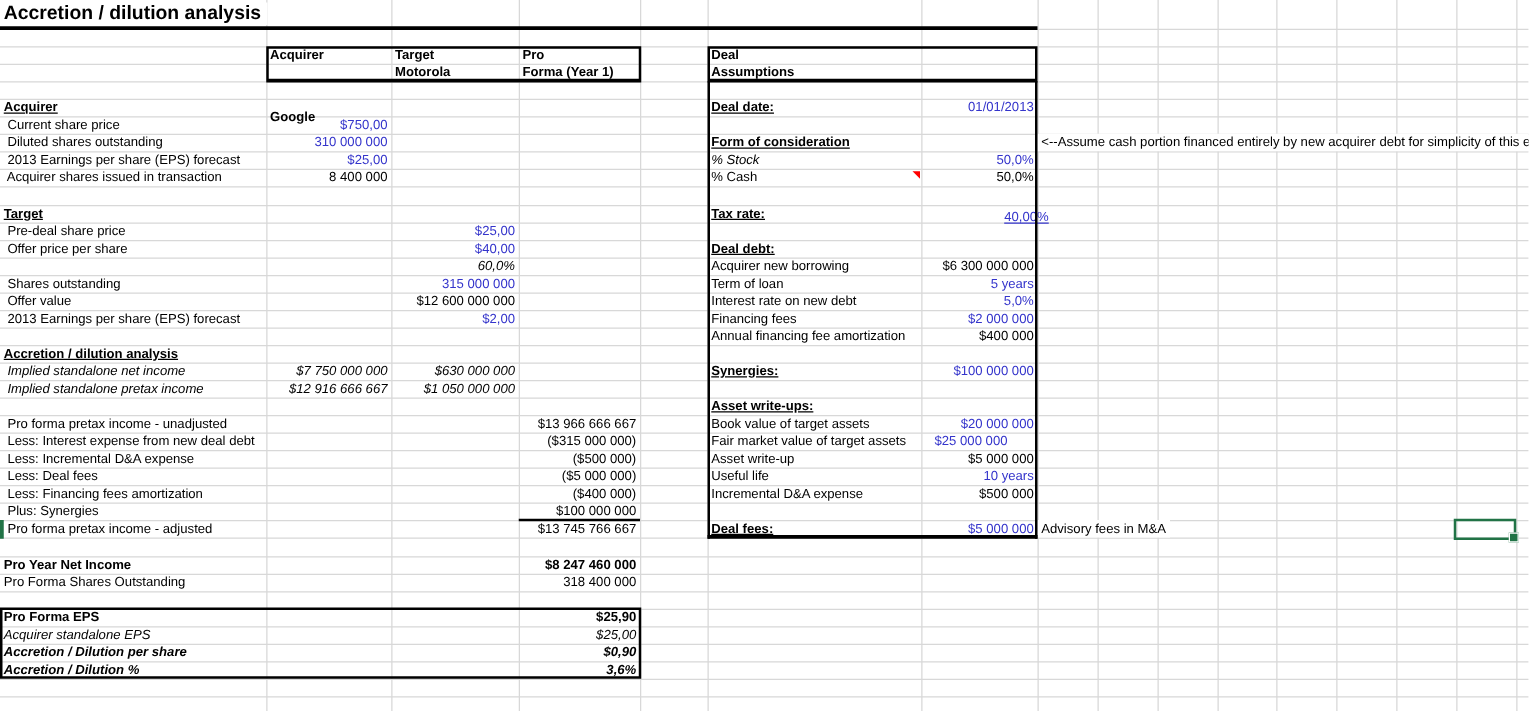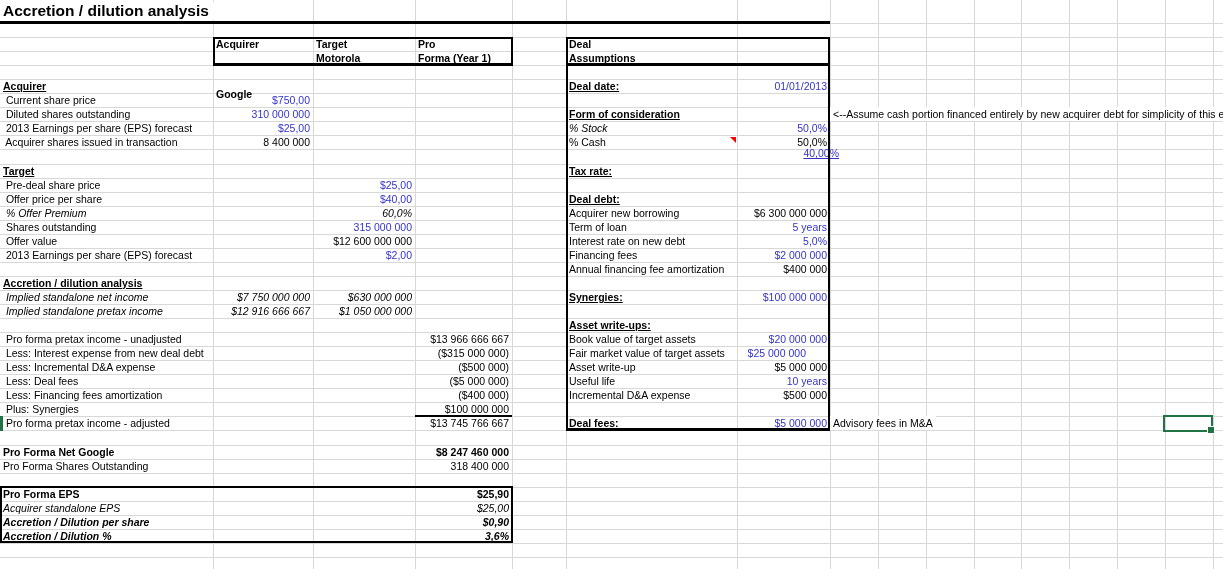--- a/index.html
+++ b/index.html
@@ -126,27 +126,26 @@
       <div class="c al" style="left: 0px; top: 121.35px; width: 213px;"> 2013 Earnings per share (EPS) forecast</div>
       <div class="c ar inp" style="left: 213px; top: 121.35px; width: 100px;">$25,00</div>
       <div class="c al" style="left: 566px; top: 121.35px; width: 171px; font-style: italic;">% Stock</div>
       <div class="c ar inp" style="left: 737px; top: 121.35px; width: 93px;">50,0%</div>
       <div class="c al" style="left: 0px; top: 135.4px; width: 213px;"> Acquirer shares issued in transaction</div>
       <div class="c ar" style="left: 213px; top: 135.4px; width: 100px;">8 400 000</div>
       <div class="c al" style="left: 566px; top: 135.4px; width: 171px;">% Cash</div>
       <div class="c ar" style="left: 737px; top: 135.4px; width: 93px;">50,0%</div>
       <div class="c al fw-b td-u" style="left: 0px; top: 163.5px; width: 213px;">Target</div>
       <div class="c al fw-b td-u" style="left: 566px; top: 163.5px; width: 171px;">Tax rate:</div>
-      <div class="c ar inp" style="left: 737px; top: 146px; width: 105px; text-decoration: underline;">40,00%</div>
+      <div class="c ar inp" style="left: 737px; top: 167px; width: 105px; text-decoration: underline;">40,00%</div>
       <div class="c al" style="left: 0px; top: 177.55px; width: 213px;"> Pre-deal share price</div>
       <div class="c ar inp" style="left: 313px; top: 177.55px; width: 102px;">$25,00</div>
       <div class="c al" style="left: 0px; top: 191.6px; width: 213px;"> Offer price per share</div>
       <div class="c ar inp" style="left: 313px; top: 191.6px; width: 102px;">$40,00</div>
       <div class="c al fw-b td-u" style="left: 566px; top: 191.6px; width: 171px;">Deal debt:</div>
-      <div class="c al fs-i" style="left: 0px; top: 205.65px; width: 213px;"> % Offer Premium</div>
       <div class="c ar fs-i" style="left: 313px; top: 205.65px; width: 102px;">60,0%</div>
       <div class="c al" style="left: 566px; top: 205.65px; width: 171px;">Acquirer new borrowing</div>
       <div class="c ar" style="left: 737px; top: 205.65px; width: 93px;">$6 300 000 000</div>
       <div class="c al" style="left: 0px; top: 219.7px; width: 213px;"> Shares outstanding</div>
       <div class="c ar inp" style="left: 313px; top: 219.7px; width: 102px;">315 000 000</div>
       <div class="c al" style="left: 566px; top: 219.7px; width: 171px;">Term of loan</div>
       <div class="c ar inp" style="left: 737px; top: 219.7px; width: 93px;">5 years</div>
       <div class="c al" style="left: 0px; top: 233.75px; width: 213px;"> Offer value</div>
       <div class="c ar" style="left: 313px; top: 233.75px; width: 102px;">$12 600 000 000</div>
       <div class="c al" style="left: 566px; top: 233.75px; width: 171px;">Interest rate on new debt</div>
@@ -187,21 +186,21 @@
       <div class="c ar" style="left: 415px; top: 388.3px; width: 97px;">($400 000)</div>
       <div class="c al" style="left: 566px; top: 388.3px; width: 171px;">Incremental D&amp;A expense</div>
       <div class="c ar" style="left: 737px; top: 388.3px; width: 93px;">$500 000</div>
       <div class="c al" style="left: 0px; top: 402.35px; width: 213px;"> Plus: Synergies</div>
       <div class="c ar" style="left: 415px; top: 402.35px; width: 97px;">$100 000 000</div>
       <div class="c al" style="left: 0px; top: 416.4px; width: 213px;"> Pro forma pretax income - adjusted</div>
       <div class="c ar" style="left: 415px; top: 416.4px; width: 97px;">$13 745 766 667</div>
       <div class="c al fw-b td-u" style="left: 566px; top: 416.4px; width: 171px;">Deal fees:</div>
       <div class="c ar inp" style="left: 737px; top: 416.4px; width: 93px;">$5 000 000</div>
       <div class="c al wfit" style="left: 830px; top: 416.4px; width: 48px;">Advisory fees in M&amp;A</div>
-      <div class="c al fw-b" style="left: 0px; top: 444.5px; width: 213px;">Pro Forma Net Google</div>
+      <div class="c al fw-b" style="left: 0px; top: 444.5px; width: 213px;">Pro Year Net Income</div>
       <div class="c ar fw-b" style="left: 415px; top: 444.5px; width: 97px; padding-left: 16px;">$8 247 460 000</div>
       <div class="c al" style="left: 0px; top: 458.55px; width: 213px;">Pro Forma Shares Outstanding</div>
       <div class="c ar" style="left: 415px; top: 458.55px; width: 97px;">318 400 000</div>
       <div class="c al fw-b" style="left: 0px; top: 486.65px; width: 213px;">Pro Forma EPS</div>
       <div class="c ar fw-b" style="left: 415px; top: 486.65px; width: 97px;">$25,90</div>
       <div class="c al fs-i" style="left: 0px; top: 500.7px; width: 213px;">Acquirer standalone EPS</div>
       <div class="c ar fs-i" style="left: 415px; top: 500.7px; width: 97px;">$25,00</div>
       <div class="c al fw-b fs-i" style="left: 0px; top: 514.75px; width: 213px;">Accretion / Dilution per share</div>
       <div class="c ar fw-b fs-i" style="left: 415px; top: 514.75px; width: 97px;">$0,90</div>
       <div class="c al fw-b fs-i" style="left: 0px; top: 528.8px; width: 213px;">Accretion / Dilution %</div>

